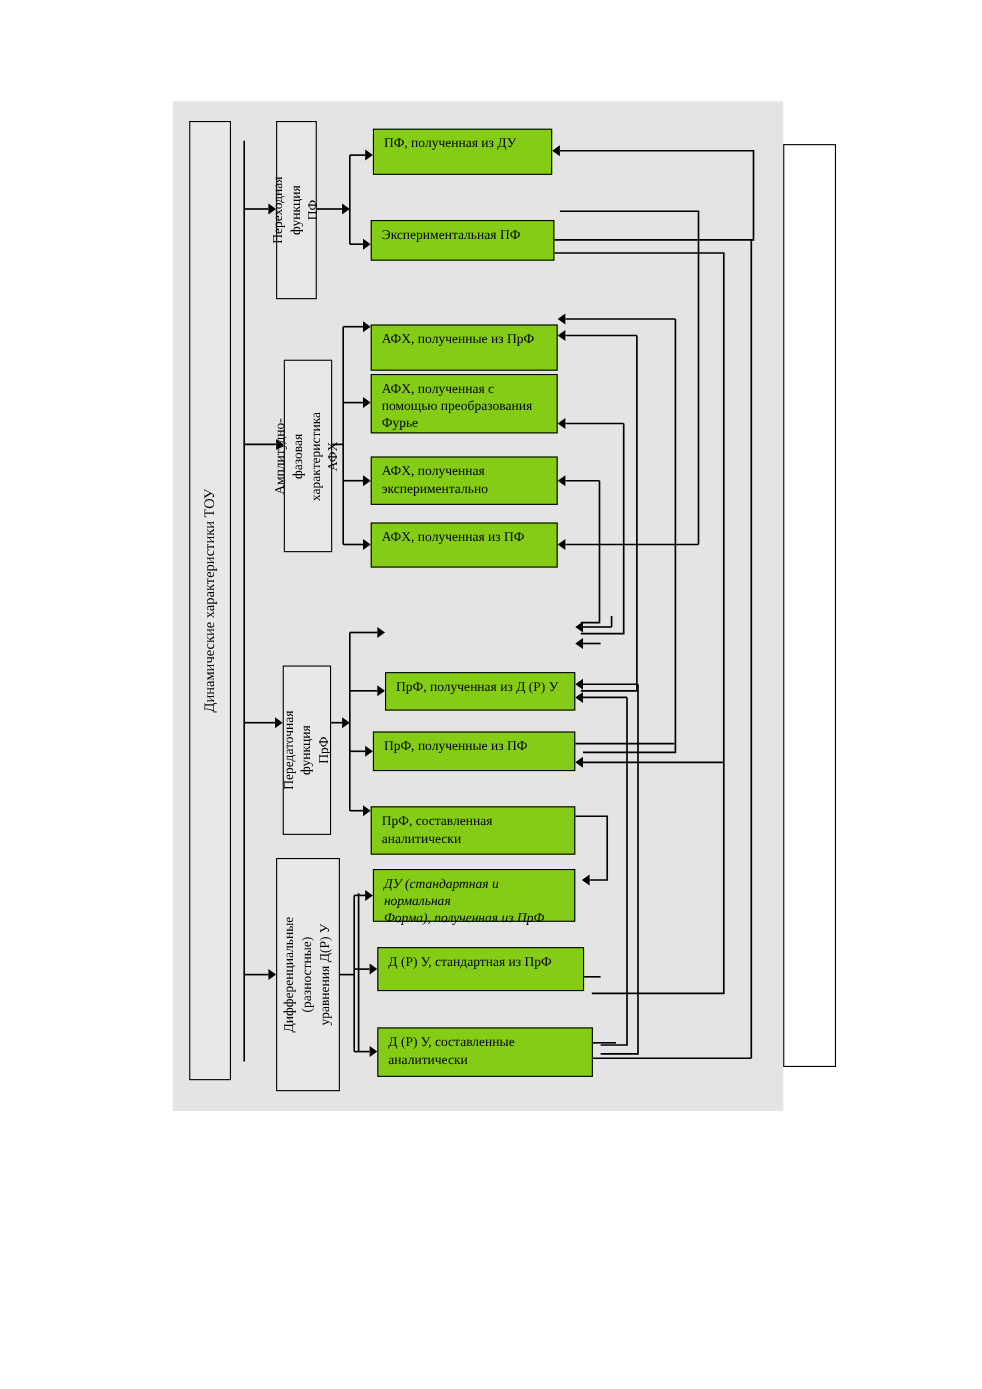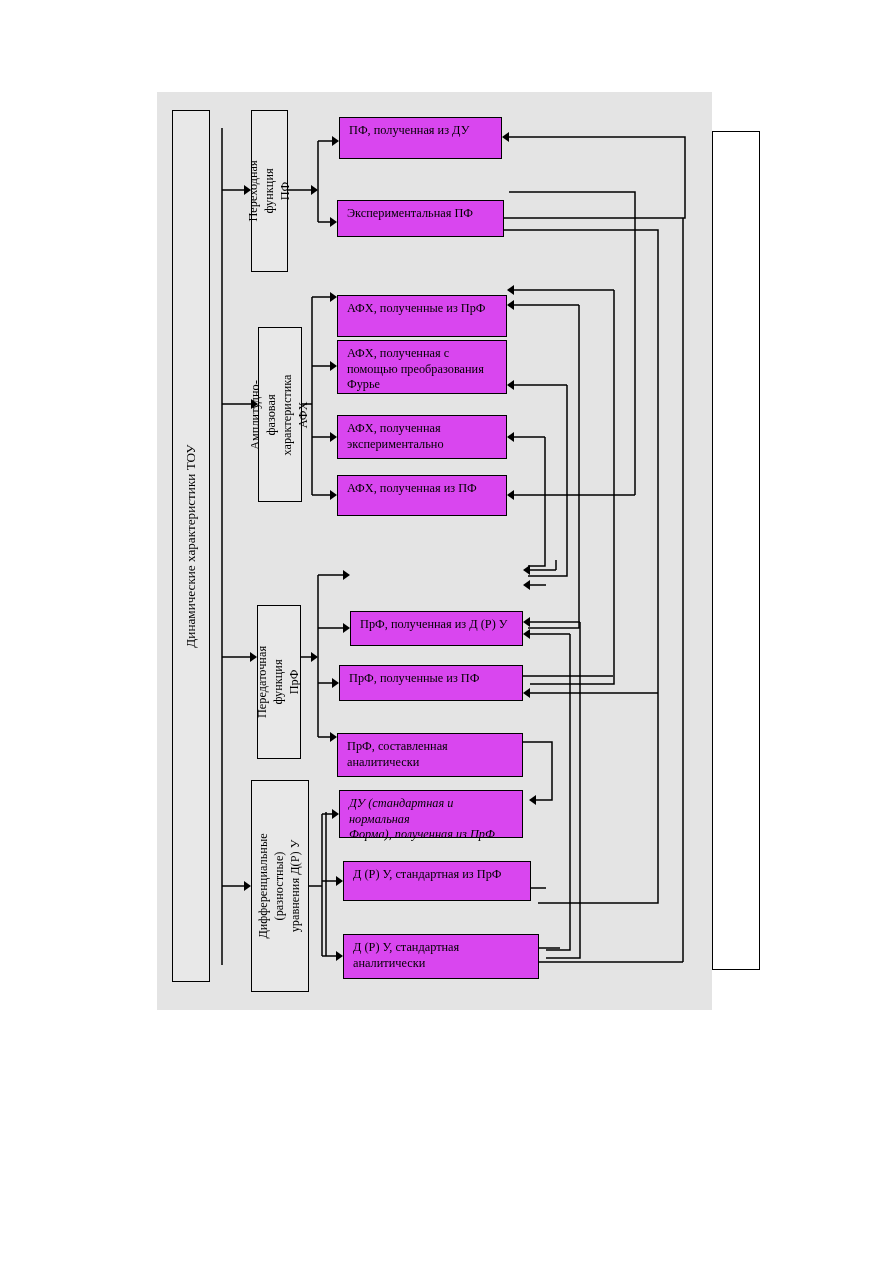--- a/index.html
+++ b/index.html
@@ -28,21 +28,21 @@
     top: 92px;
     width: 555px;
     height: 918px;
     background: #e4e4e4;
   }
   
   .box {
     position: absolute;
     box-sizing: border-box;
     border: 1.5px solid #000;
-    background: #d946ef;
+    background: #84cc16;
     font-size: 12.3px;
     line-height: 1.28;
     color: #000;
   }
   .box .txt {
     display: block;
     padding: 5px 7px 0 9px;
     white-space: pre-line;
   }
   
@@ -188,21 +188,21 @@
   <div class="box" style="left:339px; top:790px; width:184px; height:48px;font-style:italic;">
     <span class="txt">ДУ (стандартная и нормальная
 Форма), полученная из ПрФ</span>
   </div>
 
   <div class="box" style="left:343px; top:861px; width:188px; height:40px;">
     <span class="txt">Д (Р) У, стандартная из ПрФ</span>
   </div>
 
   <div class="box" style="left:343px; top:934px; width:196px; height:45px;">
-    <span class="txt">Д (Р) У, стандартная
+    <span class="txt">Д (Р) У, составленные
 аналитически</span>
   </div>
 
   <svg id="wires" viewBox="0 0 893 1263">
     <defs></defs>
 
     <g>
       <line x1="222" y1="128" x2="222" y2="965"></line>
 
       <line x1="222" y1="190" x2="244" y2="190"></line>

